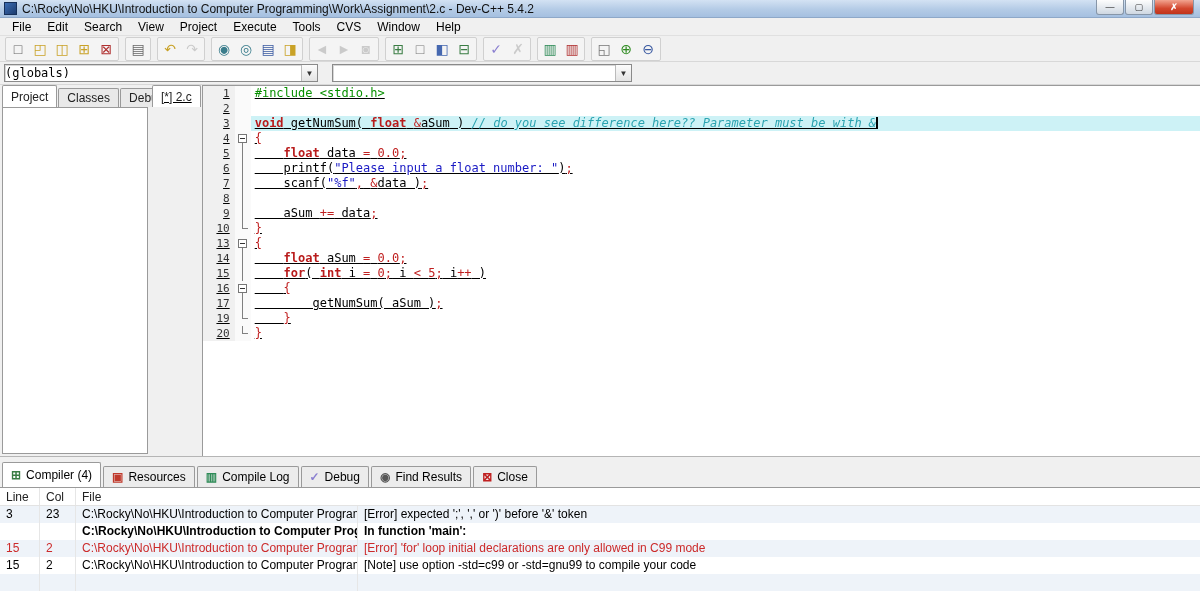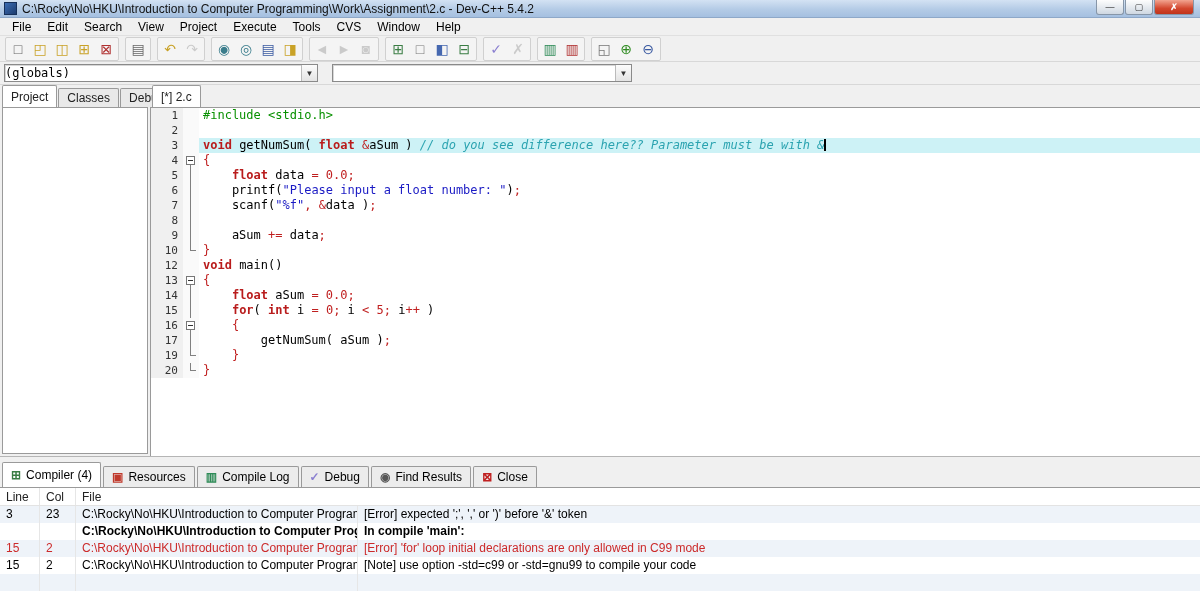--- a/index.html
+++ b/index.html
@@ -37,21 +37,21 @@
 
   
   .main { height:371px; display:flex; background:#f0f0f0; }
   .left-pane { width:150px; display:flex; flex-direction:column; }
   .tabbar { height:22px; display:flex; align-items:flex-end; padding-left:2px; }
   .tab { height:19px; display:flex; align-items:center; padding:0 8px; font-size:12px; background:#e9e9e9;
     border:1px solid #9a9a9a; border-bottom:none; border-radius:2px 2px 0 0; margin-right:1px; color:#222; }
   .tab.active { background:#fff; height:22px; position:relative; z-index:2; }
   .panel-body { flex:1; background:#fff; border:1px solid #9a9a9a; margin:0 2px 2px 2px; }
 
-  .editor-pane { flex:1; display:flex; flex-direction:column; min-width:0; }
+  .editor-pane { flex:1; display:flex; flex-direction:row; min-width:0;text-decoration:underline; }
   .editor-body { flex:1; background:#fff; border-top:1px solid #9a9a9a; border-left:1px solid #9a9a9a; overflow:hidden; }
   .ed-line { display:flex; height:15px; line-height:15px; font-family:"DejaVu Sans Mono","Liberation Mono",monospace; font-size:12px; white-space:pre; }
   .ed-line.hl .code, .ed-line.hl { background:#cdf2f6; }
   .gutter { width:32px; background:#f0f0f0; color:#333; text-align:right; padding-right:5px; font-size:11px; flex:none; }
   .fold { width:16px; flex:none; position:relative; background:#fafafa; }
   .fold .fbox { position:absolute; left:3px; top:3px; width:9px; height:9px; border:1px solid #777; background:#fff; }
   .fold .fbox::after { content:""; position:absolute; left:1px; top:3px; width:5px; height:1px; background:#333; }
   .fold .vfull { position:absolute; left:7px; top:0; bottom:0; width:1px; background:#808080; }
   .fold .vtop  { position:absolute; left:7px; top:0; height:8px; width:1px; background:#808080; }
   .fold .vbot  { position:absolute; left:7px; top:12px; bottom:0; width:1px; background:#808080; }
@@ -189,21 +189,20 @@
         <div class="ed-line"><div class="gutter">1</div><div class="fold"></div><div class="code"><span class="tg">#include &lt;stdio.h&gt;</span></div></div>
         <div class="ed-line"><div class="gutter">2</div><div class="fold"></div><div class="code"></div></div>
         <div class="ed-line hl"><div class="gutter">3</div><div class="fold"></div><div class="code"><span class="tk">void</span><span class="tp"> getNumSum</span><span class="tp">( </span><span class="tk">float</span><span class="tp"> </span><span class="to">&amp;</span><span class="tp">aSum</span><span class="tp"> ) </span><span class="tc">// do you see difference here?? Parameter must be with &amp;</span><span class="caret"></span></div></div>
         <div class="ed-line"><div class="gutter">4</div><div class="fold"><div class="fbox"></div><div class="vbot"></div></div><div class="code"><span class="to">{</span></div></div>
         <div class="ed-line"><div class="gutter">5</div><div class="fold"><div class="vfull"></div></div><div class="code"><span class="tp">    </span><span class="tk">float</span><span class="tp"> data </span><span class="to">=</span><span class="tp"> </span><span class="tn">0.0</span><span class="to">;</span></div></div>
         <div class="ed-line"><div class="gutter">6</div><div class="fold"><div class="vfull"></div></div><div class="code"><span class="tp">    printf(</span><span class="ts">"Please input a float number: "</span><span class="tp">)</span><span class="to">;</span></div></div>
         <div class="ed-line"><div class="gutter">7</div><div class="fold"><div class="vfull"></div></div><div class="code"><span class="tp">    scanf(</span><span class="ts">"%f"</span><span class="to">,</span><span class="tp"> </span><span class="to">&amp;</span><span class="tp">data )</span><span class="to">;</span></div></div>
         <div class="ed-line"><div class="gutter">8</div><div class="fold"><div class="vfull"></div></div><div class="code"></div></div>
         <div class="ed-line"><div class="gutter">9</div><div class="fold"><div class="vfull"></div></div><div class="code"><span class="tp">    aSum </span><span class="to">+=</span><span class="tp"> data</span><span class="to">;</span></div></div>
         <div class="ed-line"><div class="gutter">10</div><div class="fold"><div class="vtop"></div><div class="hend"></div></div><div class="code"><span class="to">}</span></div></div>
-        <div class="ed-line"><div class="gutter">12</div><div class="fold"></div><div class="code"><span class="tk">void</span><span class="tp"> main()</span></div></div>
         <div class="ed-line"><div class="gutter">13</div><div class="fold"><div class="fbox"></div><div class="vbot"></div></div><div class="code"><span class="to">{</span></div></div>
         <div class="ed-line"><div class="gutter">14</div><div class="fold"><div class="vfull"></div></div><div class="code"><span class="tp">    </span><span class="tk">float</span><span class="tp"> aSum </span><span class="to">=</span><span class="tp"> </span><span class="tn">0.0</span><span class="to">;</span></div></div>
         <div class="ed-line"><div class="gutter">15</div><div class="fold"><div class="vfull"></div></div><div class="code"><span class="tp">    </span><span class="tk">for</span><span class="tp">( </span><span class="tk">int</span><span class="tp"> i </span><span class="to">=</span><span class="tp"> </span><span class="tn">0</span><span class="to">;</span><span class="tp"> i </span><span class="to">&lt;</span><span class="tp"> </span><span class="tn">5</span><span class="to">;</span><span class="tp"> i</span><span class="to">++</span><span class="tp"> )</span></div></div>
         <div class="ed-line"><div class="gutter">16</div><div class="fold"><div class="fbox"></div><div class="vbot"></div></div><div class="code"><span class="tp">    </span><span class="to">{</span></div></div>
         <div class="ed-line"><div class="gutter">17</div><div class="fold"><div class="vfull"></div></div><div class="code"><span class="tp">        getNumSum( aSum )</span><span class="to">;</span></div></div>
         <div class="ed-line"><div class="gutter">19</div><div class="fold"><div class="vtop"></div><div class="hend"></div></div><div class="code"><span class="tp">    </span><span class="to">}</span></div></div>
         <div class="ed-line"><div class="gutter">20</div><div class="fold"><div class="vtop"></div><div class="hend"></div></div><div class="code"><span class="to">}</span></div></div>
       </div>
   </div>
 </div>
@@ -246,21 +245,21 @@
     <div class="trow shade">
       <div>3</div>
       <div>23</div>
       <div>C:\Rocky\No\HKU\Introduction to Computer Program...</div>
       <div>[Error] expected ';', ',' or ')' before '&amp;' token</div>
     </div>
     <div class="trow bold">
       <div></div>
       <div></div>
       <div>C:\Rocky\No\HKU\Introduction to Computer Progra...</div>
-      <div>In compile 'main':</div>
+      <div>In function 'main':</div>
     </div>
     <div class="trow shade red">
       <div>15</div>
       <div>2</div>
       <div>C:\Rocky\No\HKU\Introduction to Computer Program...</div>
       <div>[Error] 'for' loop initial declarations are only allowed in C99 mode</div>
     </div>
     <div class="trow">
       <div>15</div>
       <div>2</div>

